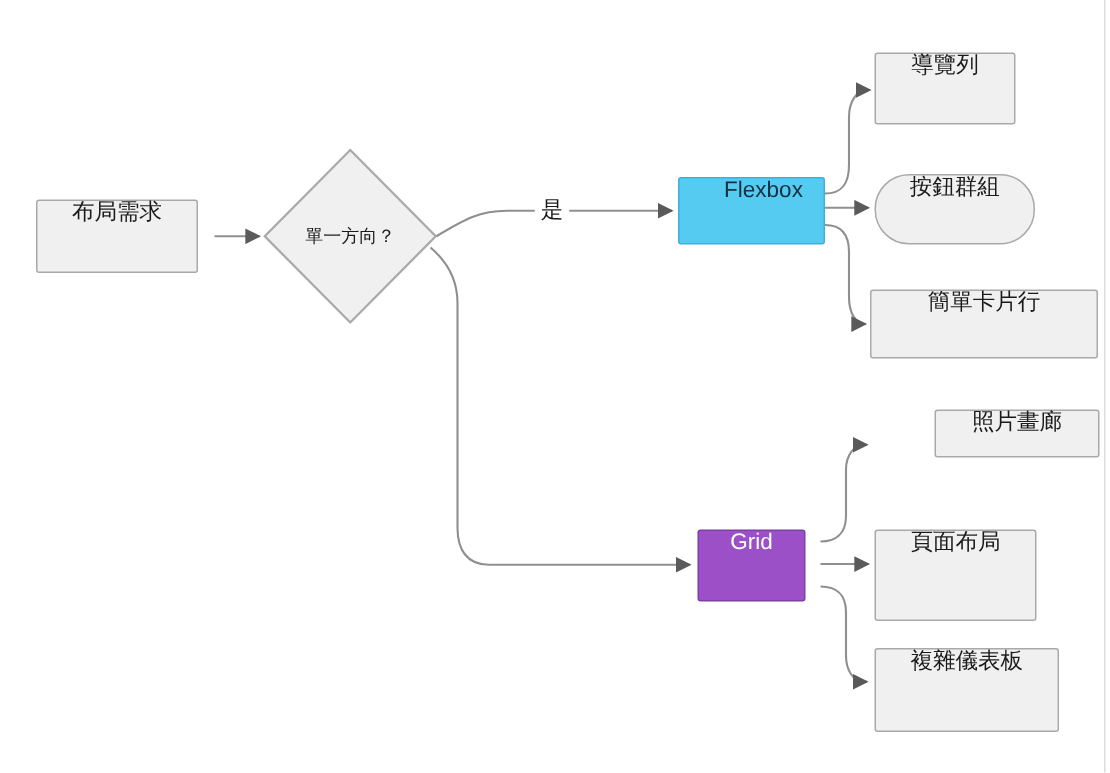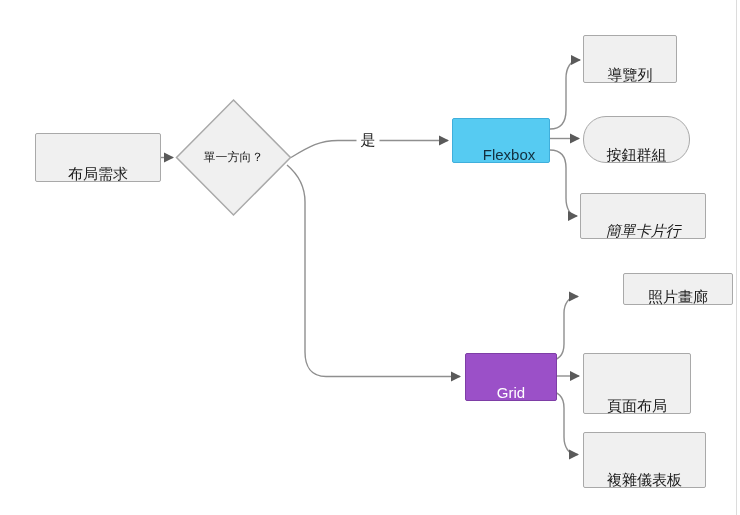--- a/index.html
+++ b/index.html
@@ -15,21 +15,21 @@
   .canvas{
     position:relative;width:740px;height:515px;
     background:var(--canvas-bg);overflow:hidden;
   }
   .connector-svg{position:absolute;left:0;top:0;width:740px;height:515px;}
   .edge{fill:none;stroke:var(--connector);stroke-width:1.4px;}
   .arrow-marker path{fill:var(--arrowhead);}
   .shape-diamond{fill:var(--node-fill);stroke:var(--node-border);stroke-width:1.5px;}
   .node{
     position:absolute;box-sizing:border-box;
-    display:flex;align-items:flex-end;justify-content:center;
+    display:flex;align-items:flex-start;justify-content:center;
     background:var(--node-fill);border:1.5px solid var(--node-border);
     border-radius:2px;color:var(--text);font-size:15px;line-height:1;
     white-space:nowrap;
   }
   .node.flexbox{
     background:var(--flexbox-fill);border-color:var(--flexbox-border);
     color:#12303F;
     padding-left:16px;
   }
   .node.grid{
@@ -76,45 +76,45 @@
 
     <path class="edge" d="M550,150 C561,150 566,156 566,168 L566,198 C566,208 570,216 577,216" marker-end="url(#arw)"></path>
 
     <path class="edge" d="M547,361 C557,361 564,356 564,344 L564,313 C564,304 569,296.5 576,296.5 L578,296.5" marker-end="url(#arw)"></path>
 
     <path class="edge" d="M547,376 L579,376" marker-end="url(#arw)"></path>
 
     <path class="edge" d="M547,391 C557,391 564,396 564,408 L564,437 C564,447 569,454.5 576,454.5 L578,454.5" marker-end="url(#arw)"></path>
   </svg>
 
-  <div class="node" style="left:35px;top:133px;width:126px;height:49px;">
+  <div class="node" style="left:24px;top:133px;width:108px;height:49px;">
     <span>布局需求</span>
   </div>
 
   <div class="diamond-label" style="left:176px;top:100px;width:115px;height:115px;">
     <span>單一方向？</span>
   </div>
 
   <div class="edge-label" style="left:368px;top:140px;">是</div>
 
   <div class="node flexbox" style="left:452px;top:118px;width:98px;height:45px;">
     <span>Flexbox</span>
   </div>
 
-  <div class="node grid" style="left:465px;top:353px;width:92px;height:48px;">
+  <div class="node grid" style="left:465px;top:353px;width:72px;height:48px;">
     <span>Grid</span>
   </div>
 
   <div class="node" style="left:583px;top:35px;width:94px;height:48px;">
     <span>導覽列</span>
   </div>
   <div class="node" style="left:583px;top:116px;width:107px;height:47px;border-radius:23px;">
     <span>按鈕群組</span>
   </div>
-  <div class="node" style="left:580px;top:193px;width:126px;height:46px;font-style:italic;">
+  <div class="node" style="left:580px;top:193px;width:152px;height:46px;">
     <span>簡單卡片行</span>
   </div>
 
   <div class="node" style="left:583px;top:273px;width:110px;height:32px;margin-left:40px;">
     <span>照片畫廊</span>
   </div>
   <div class="node" style="left:583px;top:353px;width:108px;height:61px;">
     <span>頁面布局</span>
   </div>
   <div class="node" style="left:583px;top:432px;width:123px;height:56px;">

